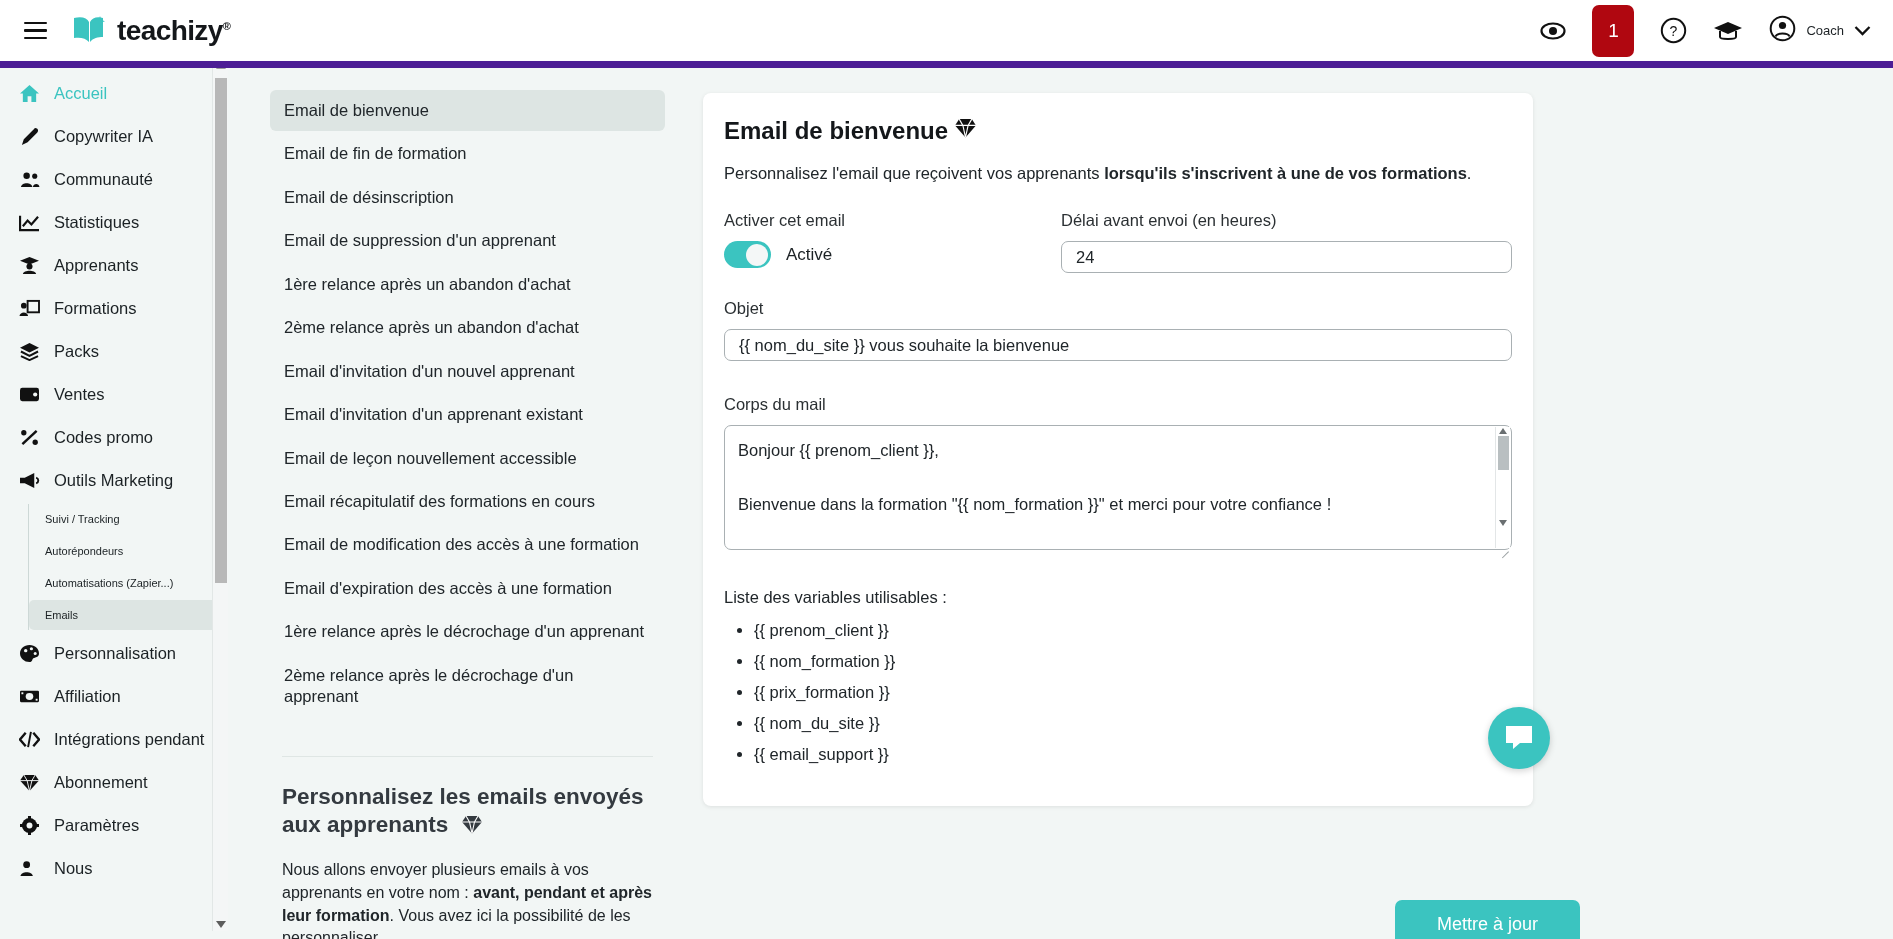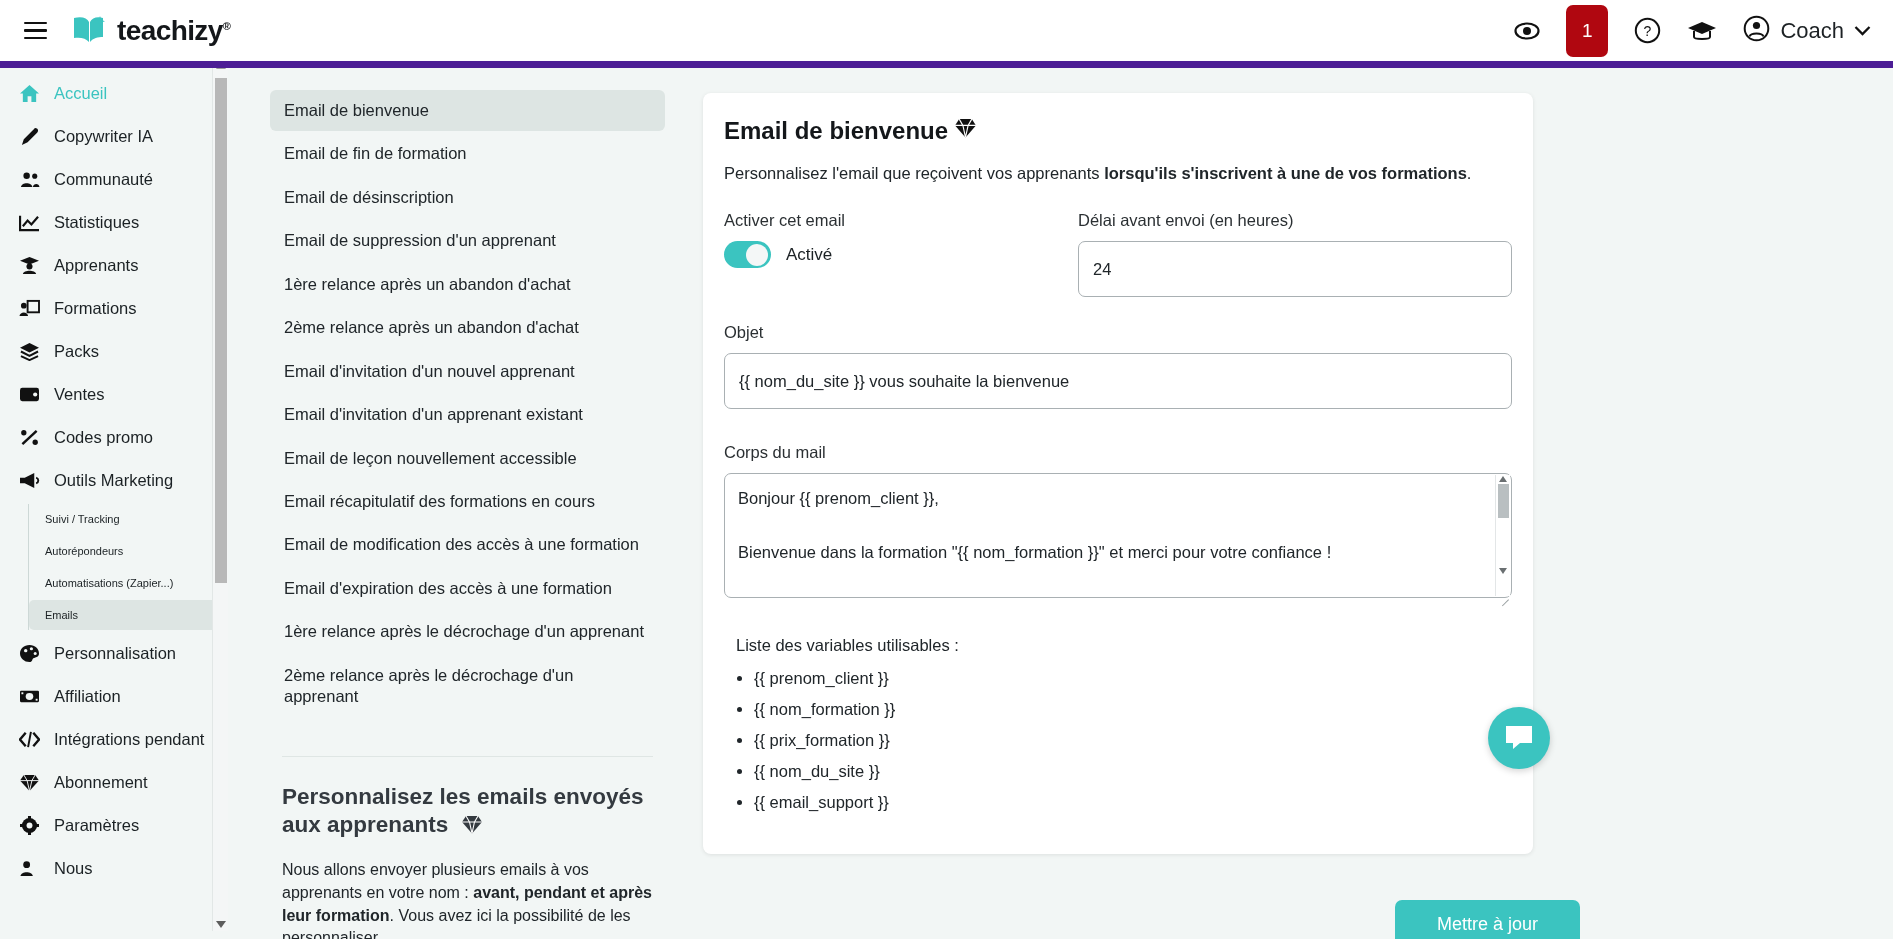--- a/index.html
+++ b/index.html
@@ -38,21 +38,21 @@
     margin-right: 22px;
   }
   .icon-btn { cursor:pointer; display:flex; align-items:center; justify-content:center; }
   .badge-count {
     background: #b00710; color: #fff; font-size: 19px; font-weight: 500;
     width: 42px; height: 52px; border-radius: 7px;
     display:flex; align-items:center; justify-content:center;
     cursor: pointer;
   }
   .user-chip { display:flex; align-items:center; gap:10px; cursor:pointer; }
-  .user-name { font-size: 22px; color:#1d2225; }
+  .user-name { font-size: 13px; color:#1d2225; }
   
   .sidebar {
     position: absolute; top: 60px; left: 0;
     width: 228px; height: 871px;
     background: #f2f6f5;
     overflow: hidden;
   }
   .side-scroll { padding-top: 12px; }
   .side-item {
     display:flex; align-items:center; gap: 13px;
@@ -100,36 +100,36 @@
   .panel {
     position:absolute; top: 93px; left: 703px;
     width: 830px; min-height: 700px;
     background: #fff; border-radius: 8px;
     box-shadow: 0 1px 4px rgba(0,0,0,0.09);
     padding: 24px 21px 30px 21px;
   }
   .panel-title { font-size: 24px; font-weight: 700; color:#14171a; margin:0 0 17px 0; display:flex; align-items:center; }
   .panel-desc { font-size: 16.5px; color:#20262a; margin: 0 0 26px 0; line-height:1.4; }
   .panel-desc b { font-weight: 700; }
-  .row2 { display:flex; gap: 17px; margin-bottom: 26px; }
+  .row2 { display:flex; gap: 0; margin-bottom: 26px; }
   .col-left { width: 337px; }
   .col-right { flex: 1; }
   .fld-label { font-size: 16.5px; color:#2b3033; margin-bottom: 11px; display:block; }
   .toggle-row { display:flex; align-items:center; gap: 15px; margin-top: 3px; }
   .toggle {
     width: 47px; height: 27px; background:#3bc4c0; border-radius: 14px;
     position:relative; cursor:pointer; flex:none;
   }
   .toggle .knob {
     position:absolute; top: 2.5px; right: 3px;
     width: 22px; height: 22px; border-radius: 50%; background:#f4f7f7;
   }
   .toggle-label { font-size: 17px; color:#1b2124; }
   .inp {
-    width: 100%; height: 56px; border: 1px solid #a9b0b3; border-radius: 7px;
+    width: 100%; height: 32px; border: 1px solid #a9b0b3; border-radius: 7px;
     background:#fff; font-size: 16.5px; color:#20262a;
     padding: 0 14px; font-family: "Liberation Sans", sans-serif;
     outline: none;
   }
   .fld-block { margin-bottom: 34px; }
   .ta-wrap { position: relative; }
   .ta {
     width: 100%; height: 125px; border: 1px solid #a9b0b3; border-radius: 7px;
     background:#fff; font-size: 16.5px; color:#20262a; line-height: 1.62;
     padding: 11px 30px 8px 13px; resize: none; overflow: hidden;
@@ -139,21 +139,21 @@
     position:absolute; right: 2px; top: 2px; width: 15px; height: 121px;
     background: #fff; border-left: 1px solid #e3e6e7;
   }
   .ta-sb .thumb { position:absolute; top: 9px; left: 2px; width: 11px; height: 34px; background:#b9bfc1; }
   .ta-sb .up { position:absolute; top: 1px; left:3px; width:0;height:0;
      border-left:4px solid transparent;border-right:4px solid transparent;border-bottom:6px solid #6a6f71; }
   .ta-sb .dn { position:absolute; bottom: 22px; left:3px; width:0;height:0;
      border-left:4px solid transparent;border-right:4px solid transparent;border-top:6px solid #6a6f71; }
   .ta-grip { position:absolute; right: 3px; bottom: 2px; width:10px;height:10px; cursor:nwse-resize; }
   .ta-grip i { position:absolute; right:0; bottom:0; width:9px;height:1px; background:#9aa0a2; transform-origin:100% 100%; }
-  .vars-title { font-size: 16.5px; color:#20262a; margin: 6px 0 14px 12px; }
+  .vars-title { font-size: 16.5px; color:#20262a; margin: 6px 0 14px 0; }
   ul.vars { margin: 0; padding-left: 30px; }
   ul.vars li { font-size: 16.5px; color:#20262a; margin-bottom: 12px; }
   .update-btn {
     position:absolute; left: 1395px; top: 900px;
     background: #3bc4c0; color:#fff; border:none; border-radius: 7px 7px 0 0;
     font-size: 18px; font-family:"Liberation Sans", sans-serif;
     padding: 14px 26px; cursor:pointer; width: 185px; text-align:center;
   }
   .chat-bubble {
     position:absolute; left: 1488px; top: 707px;

